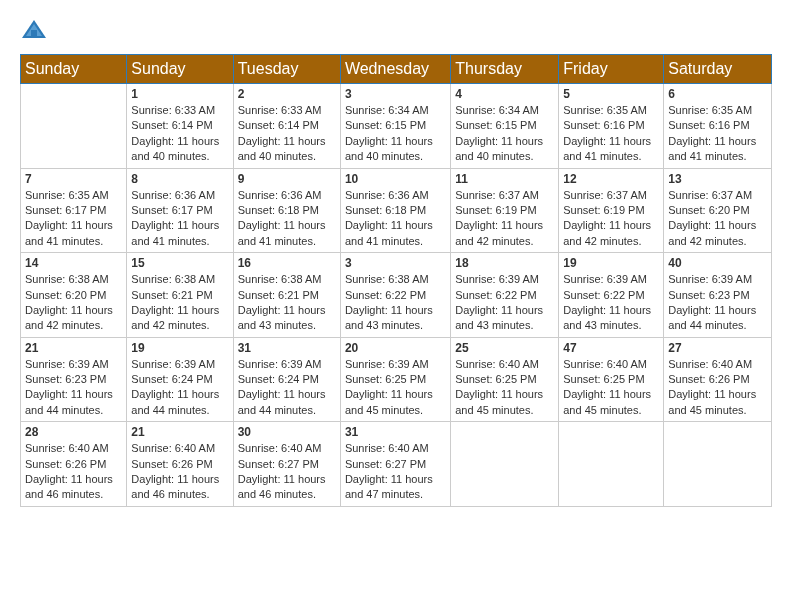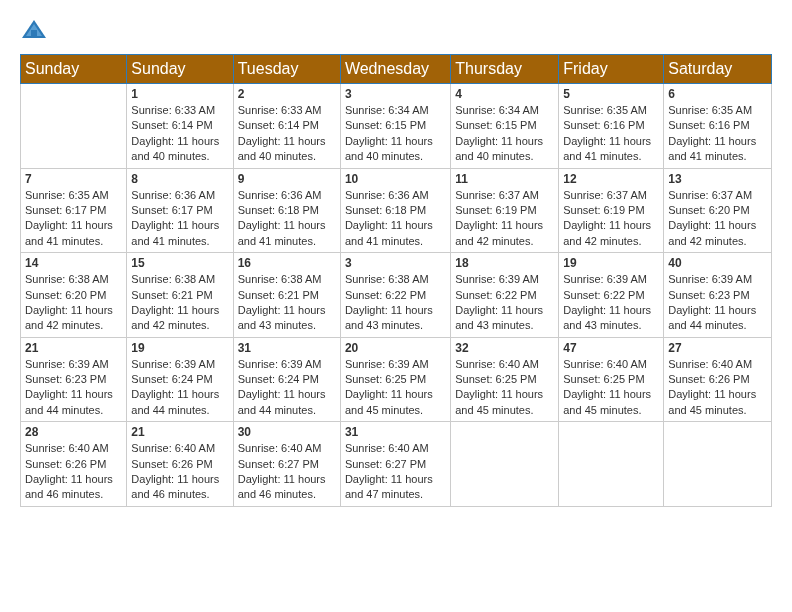--- a/index.html
+++ b/index.html
@@ -303,21 +303,21 @@
 and 44 minutes.</div>
           </td>
           <td>
             <span class="day-num">20</span>
             <div class="day-info" style="white-space: pre-line;">Sunrise: 6:39 AM
 Sunset: 6:25 PM
 Daylight: 11 hours
 and 45 minutes.</div>
           </td>
           <td>
-            <span class="day-num">32</span>
+            <span class="day-num">25</span>
             <div class="day-info" style="white-space: pre-line;">Sunrise: 6:40 AM
 Sunset: 6:25 PM
 Daylight: 11 hours
 and 45 minutes.</div>
           </td>
           <td>
             <span class="day-num">47</span>
             <div class="day-info" style="white-space: pre-line;">Sunrise: 6:40 AM
 Sunset: 6:25 PM
 Daylight: 11 hours

